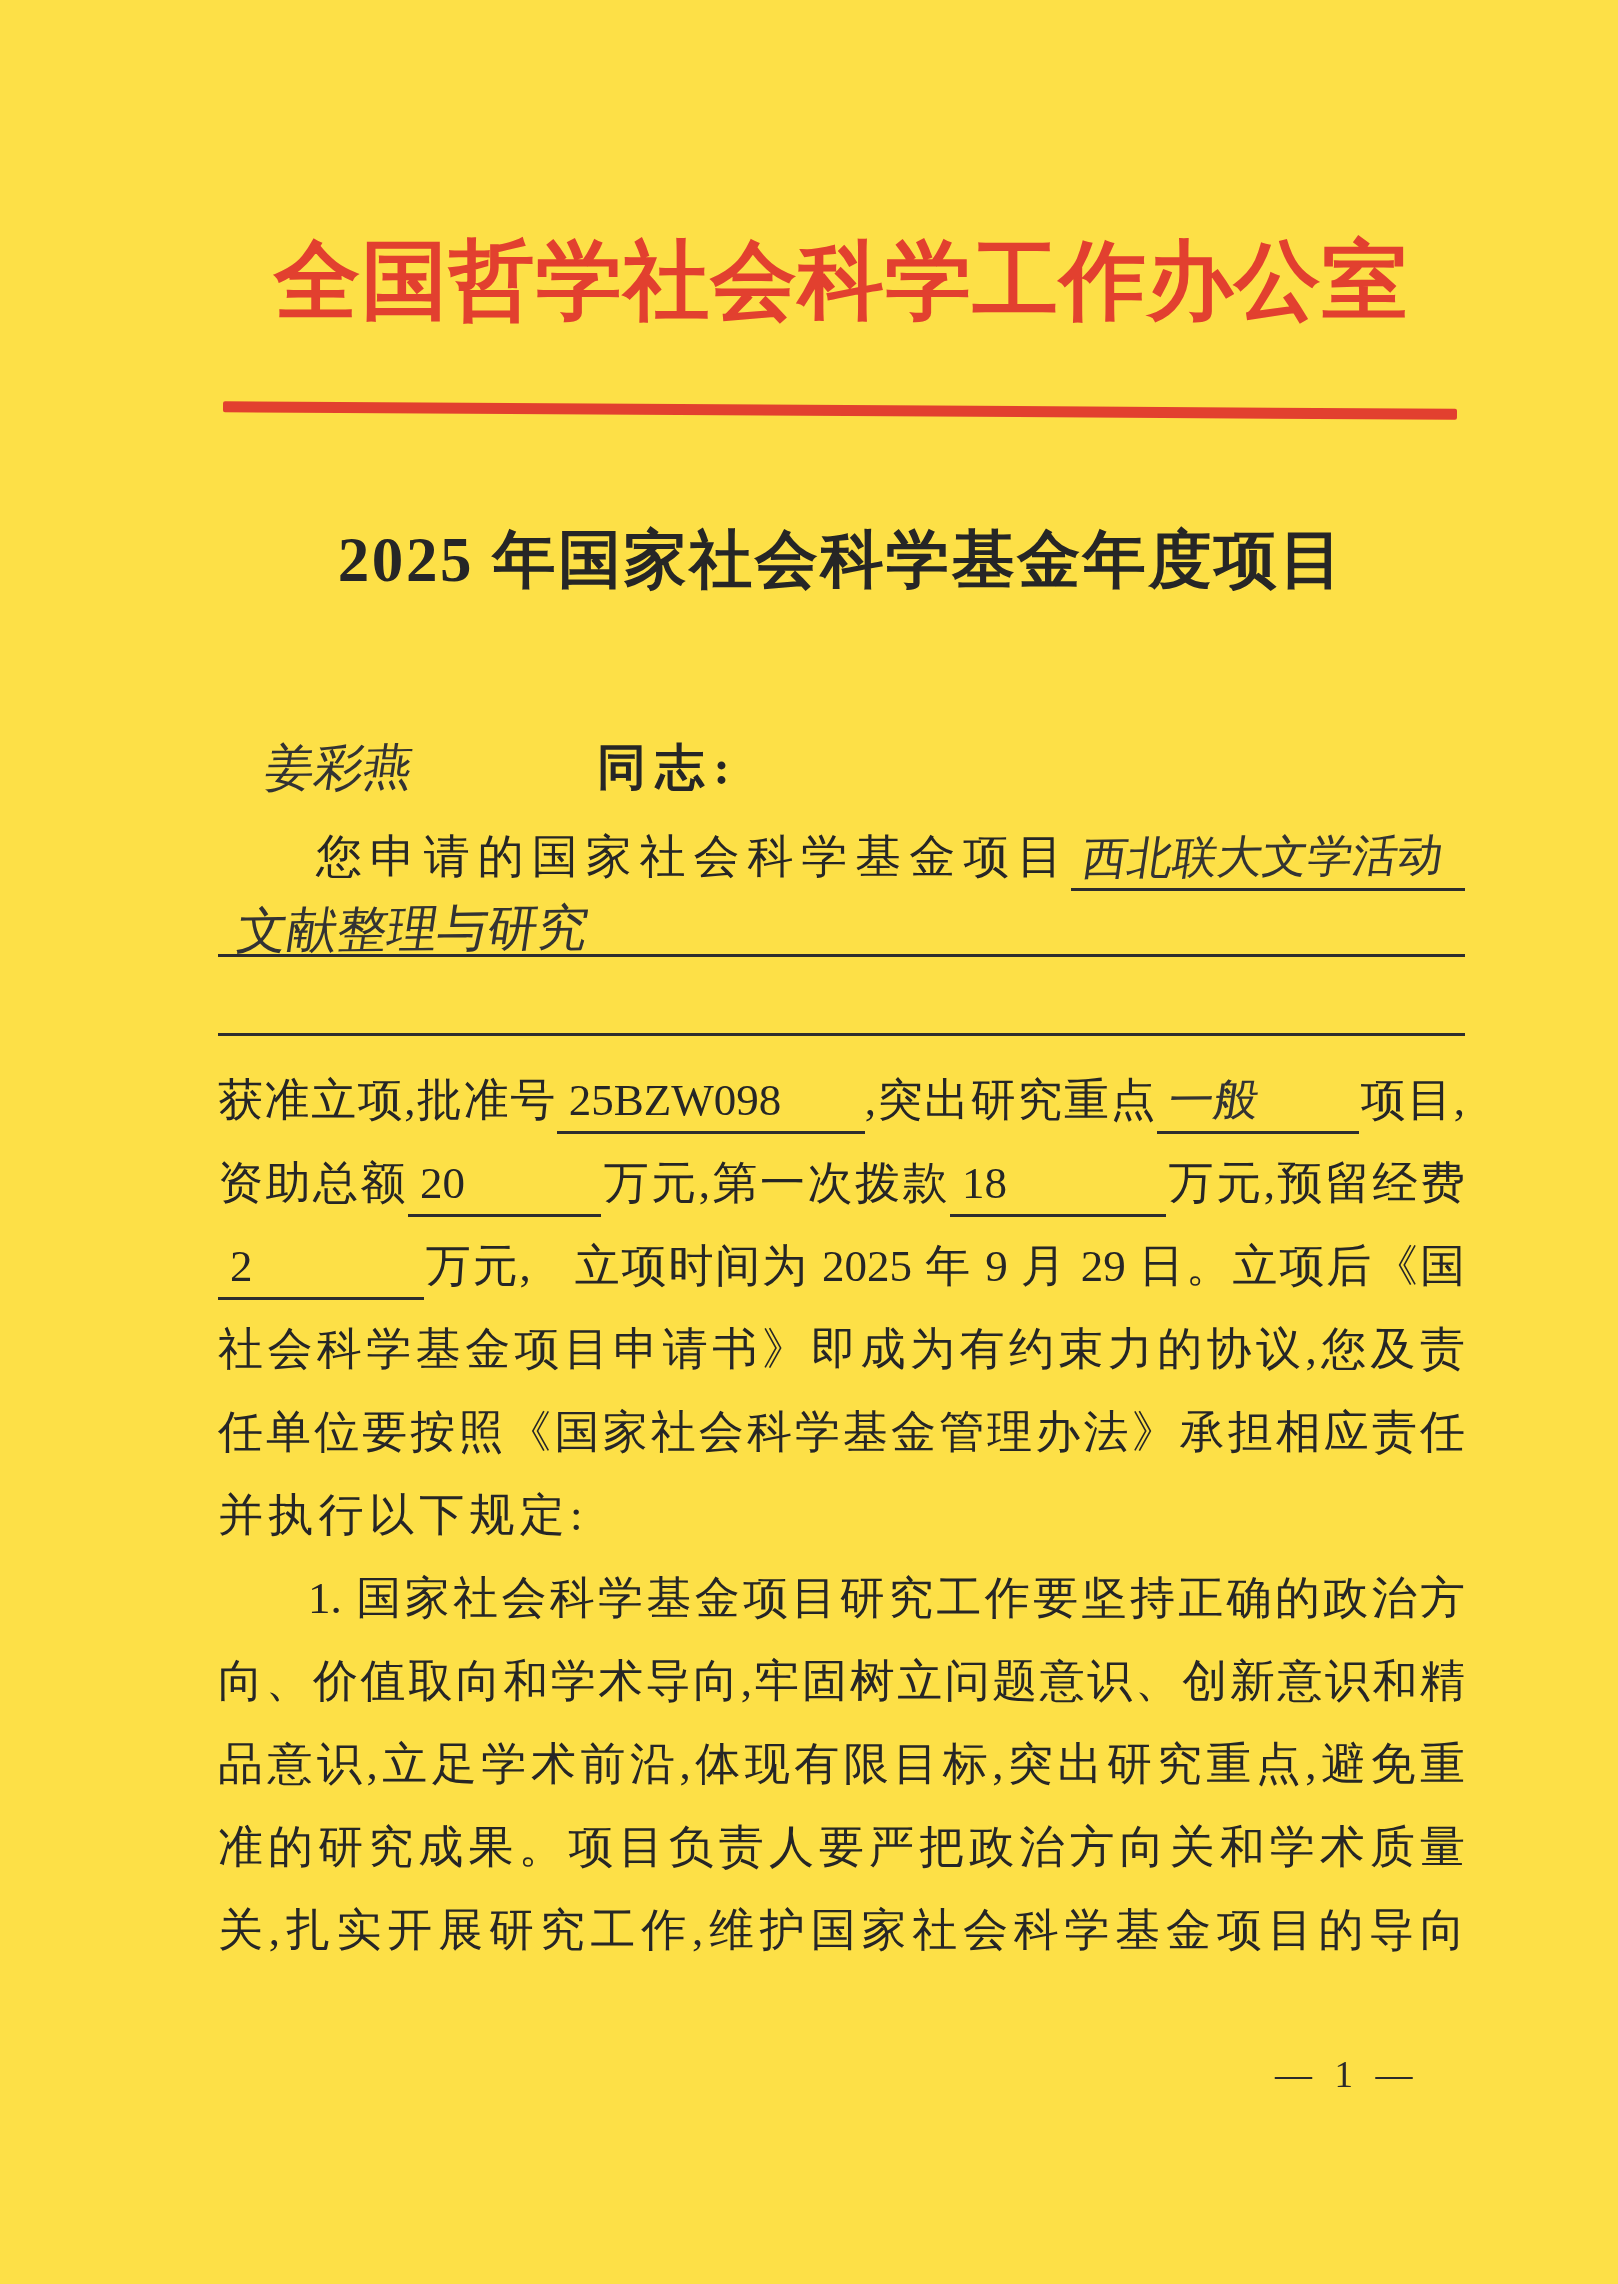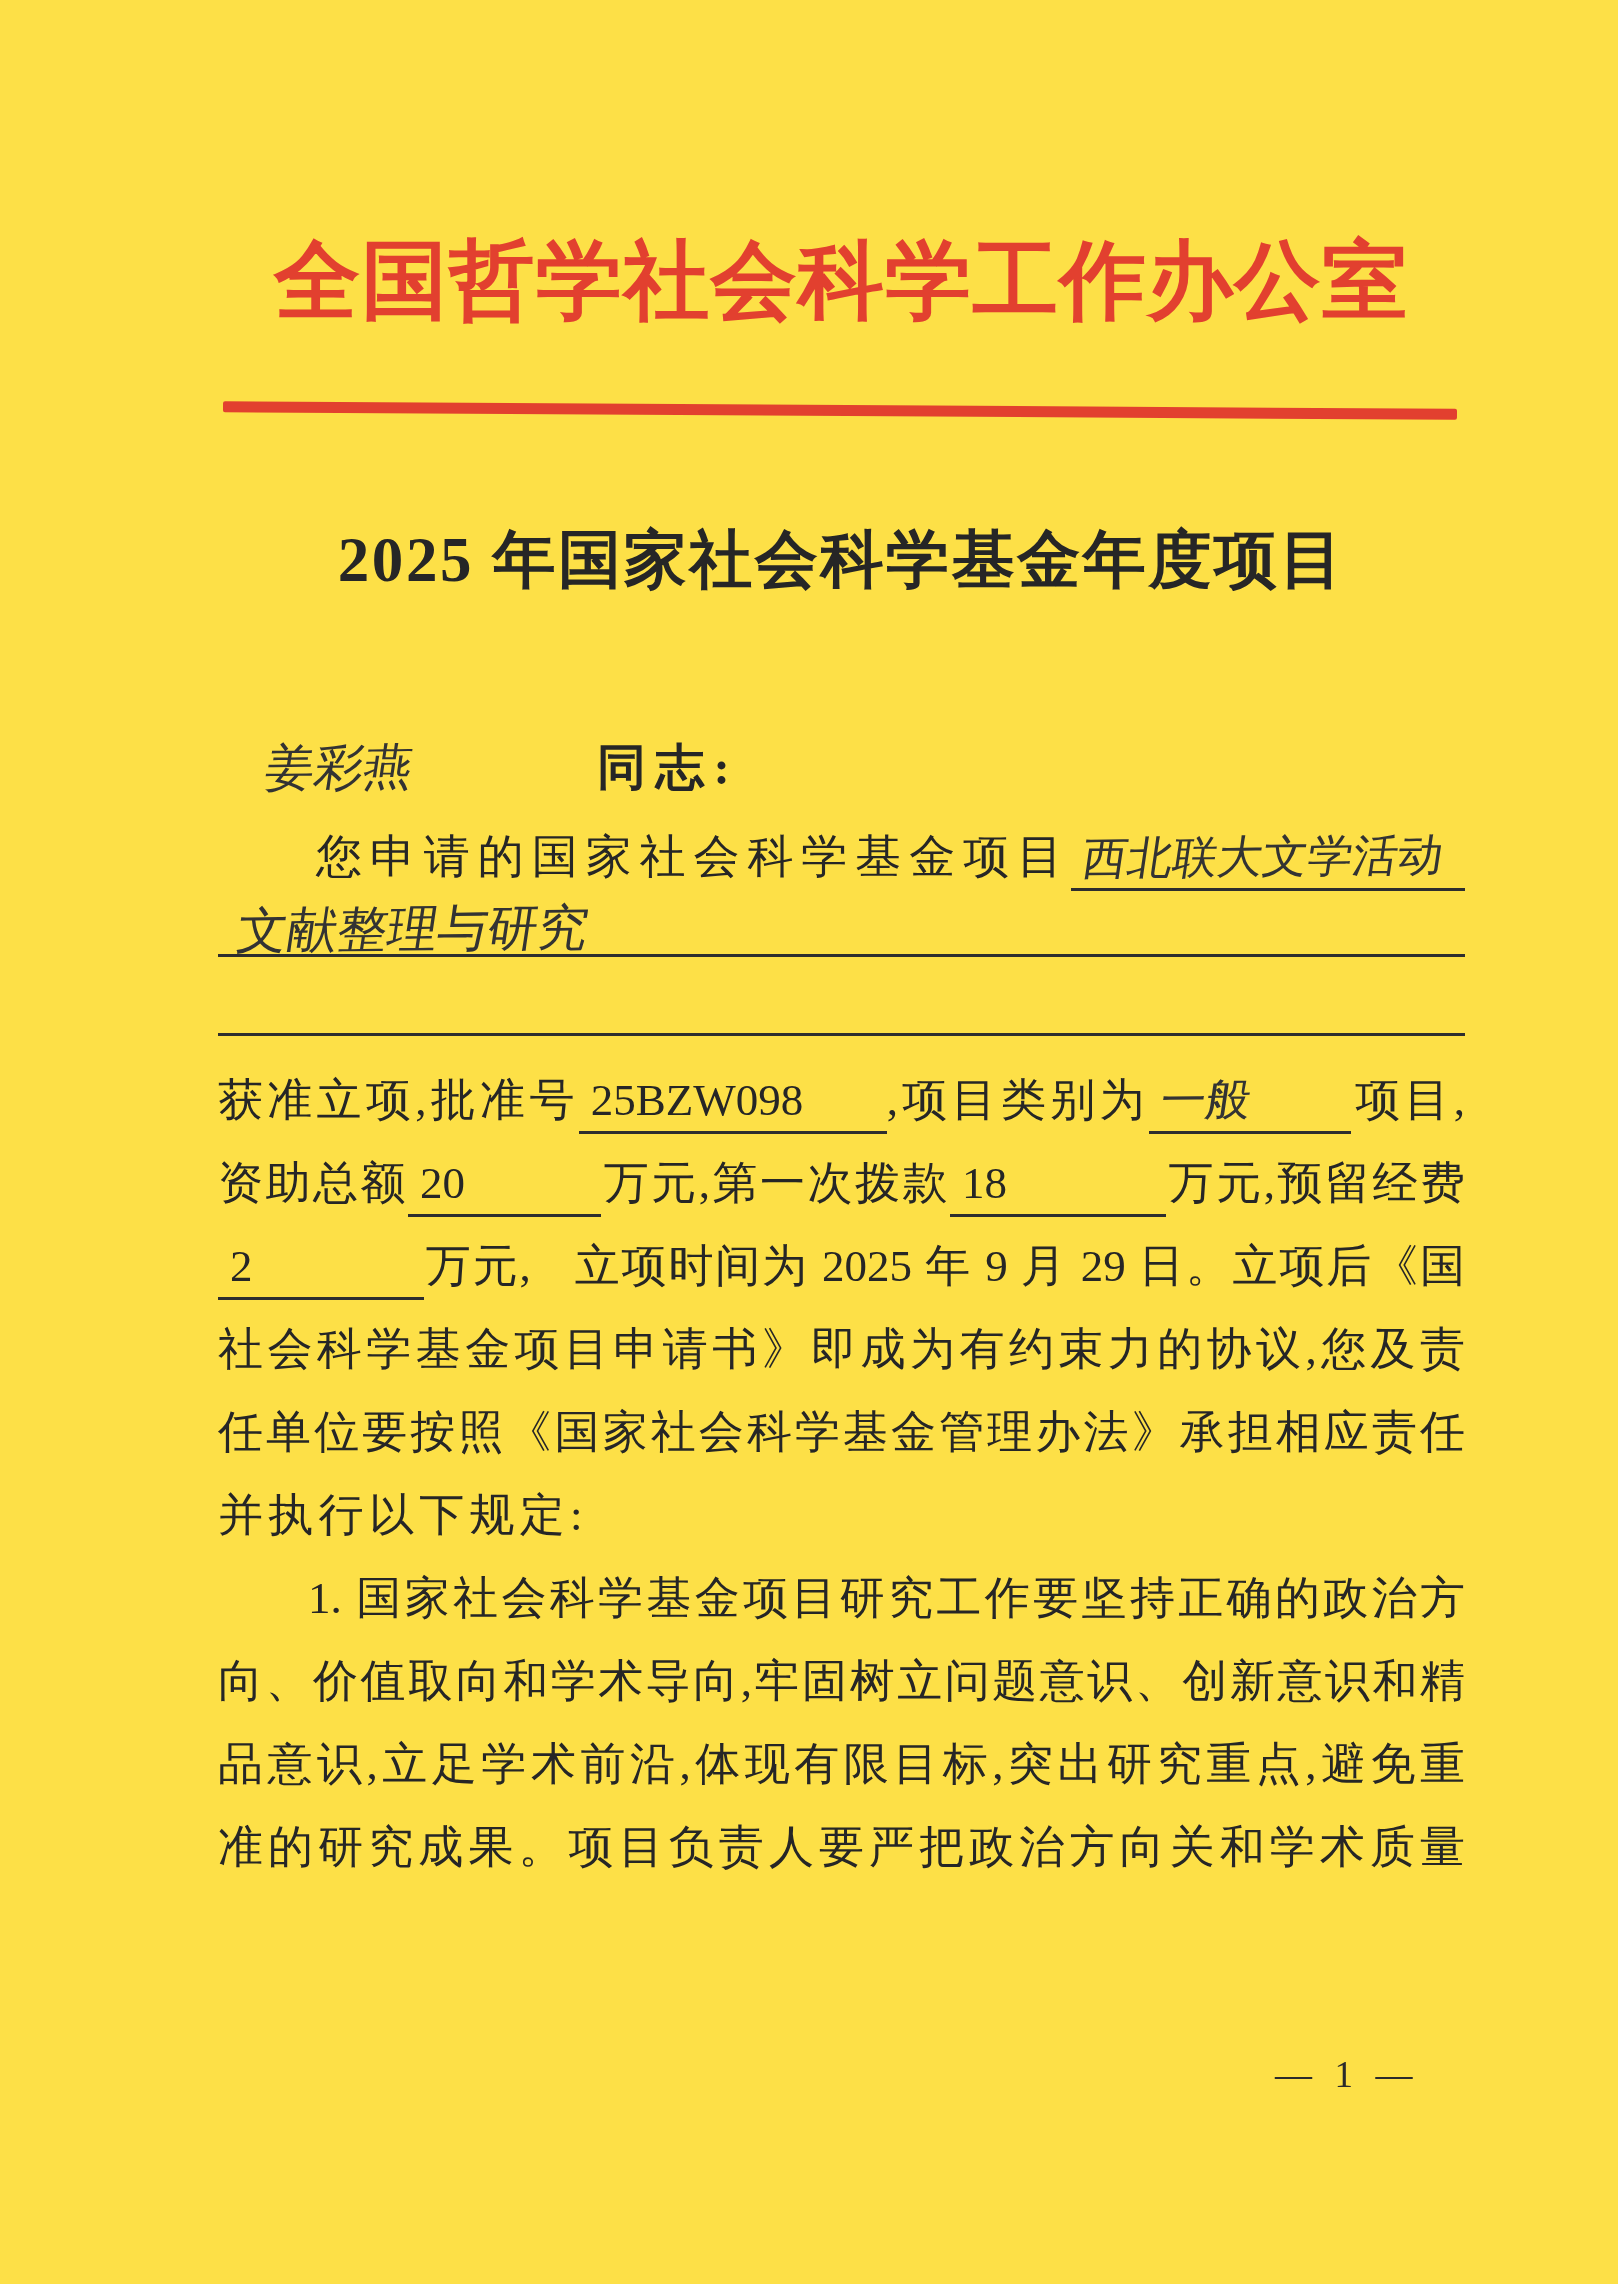--- a/index.html
+++ b/index.html
@@ -101,34 +101,35 @@
     <span>您申请的国家社会科学基金项目</span><span class="u u-project"><span class="hand">西北联大文学活动</span></span>
   </div>
 
   <div class="ruled-row row1">
     <span class="hand">文献整理与研究</span>
   </div>
   <div class="ruled-row row2"></div>
 
   <div class="body-block">
     <div class="bline">
-      <span>获准立项,批准号</span><span class="u u-no"><span>25BZW098</span></span><span>,项目类别为</span><span class="u u-cat"><span class="hand">一般</span></span><span>项目,</span>
+      <span>获准立项,批准号</span><span class="u u-no"><span>25BZW098</span></span><span>,突出研究重点</span><span class="u u-cat"><span class="hand">一般</span></span><span>项目,</span>
     </div>
     <div class="bline">
       <span>资助总额</span><span class="u u-t20"><span>20</span></span><span>万元,第一次拨款</span><span class="u u-t18"><span>18</span></span><span>万元,预留经费</span>
     </div>
     <div class="bline">
       <span class="u u-t2"><span>2</span></span><span>万元,</span><span class="b">立项时间为 2025 年 9 月 29 日</span><span>。立项后《国家</span>
     </div>
     <div class="bline">社会科学基金项目申请书》即成为有约束力的协议,您及责</div>
     <div class="bline">任单位要按照《国家社会科学基金管理办法》承担相应责任</div>
     <div class="bline short">并执行以下规定:</div>
 
     <div class="bline indent2">1. 国家社会科学基金项目研究工作要坚持正确的政治方</div>
     <div class="bline">向、价值取向和学术导向,牢固树立问题意识、创新意识和精</div>
     <div class="bline">品意识,立足学术前沿,体现有限目标,突出研究重点,避免重</div>
     <div class="bline">准的研究成果。项目负责人要严把政治方向关和学术质量</div>
+    <div class="bline">关,扎实开展研究工作,维护国家社会科学基金项目的导向</div>
   </div>
 
   <div class="page-num">— 1 —</div>
 
 </div>
 
 
 </body></html>

